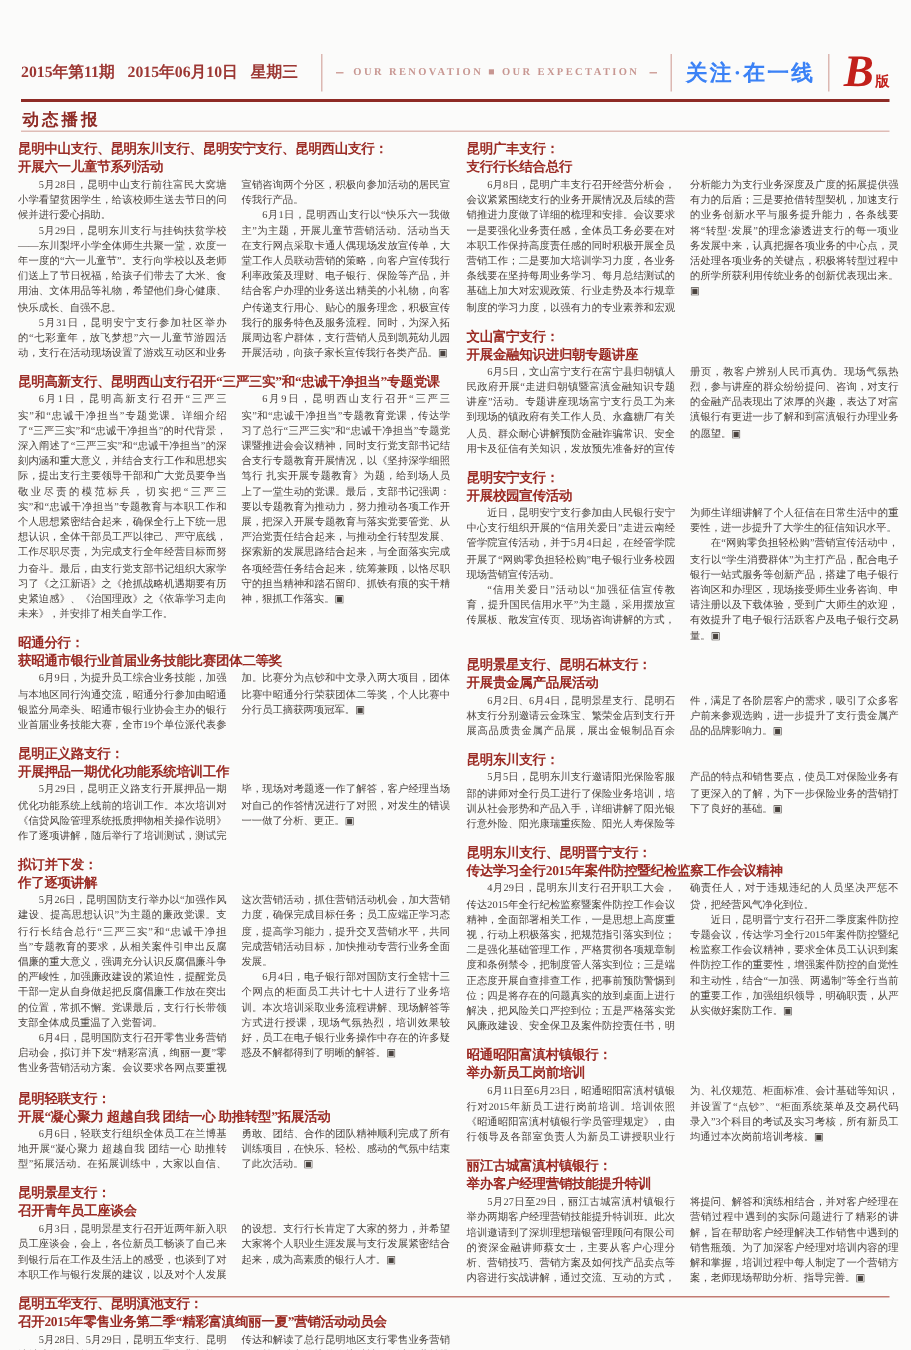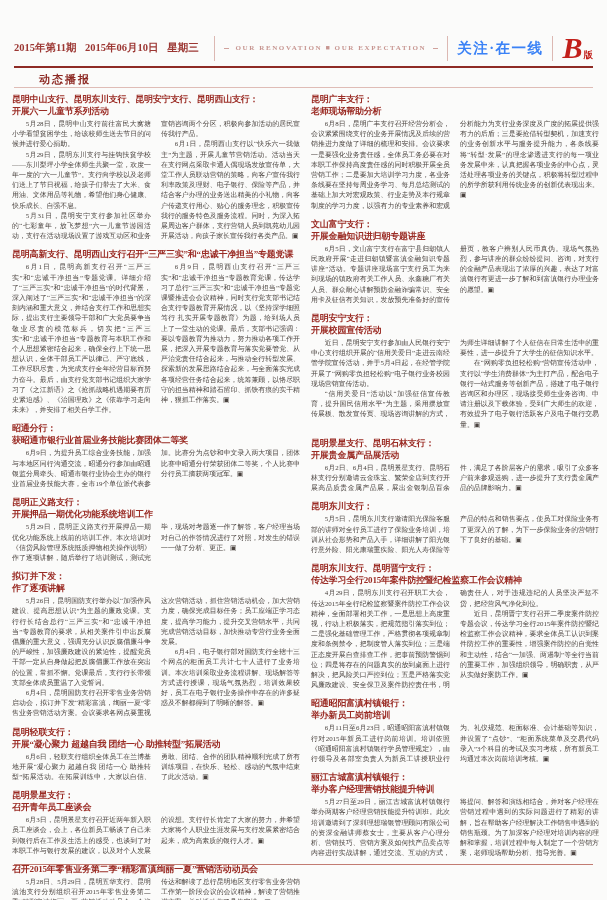--- a/index.html
+++ b/index.html
@@ -14,21 +14,21 @@
   .issue span{margin-right:6px;}
   .vdiv{width:1px;height:25px;background:#dcb8b2;margin:0 9px;flex:none;}
   .motto{flex:1;display:flex;align-items:center;justify-content:center;color:#c79691;font-size:7px;letter-spacing:1.6px;font-weight:bold;white-space:nowrap;overflow:hidden;}
   .dash{height:1px;width:36px;background:#d0a29c;margin:0 7px;flex:none;}
   .focus{color:#3b82f6;font-weight:bold;font-size:14.5px;letter-spacing:1.5px;white-space:nowrap;}
   .edition{display:flex;align-items:baseline;color:#c2201b;white-space:nowrap;}
   .ed-b{font-size:30px;font-weight:bold;font-style:italic;line-height:1;}
   .ed-s{font-size:9.5px;font-weight:bold;margin-left:1px;}
   
   .rule-main{position:absolute;top:66px;left:14px;right:14px;height:2px;background:#8e2b25;}
-  .section-label{position:absolute;top:72px;left:15px;font-size:11px;font-weight:bold;color:#8e2b25;letter-spacing:2px;margin-left:24px;}
+  .section-label{position:absolute;top:72px;left:15px;font-size:11px;font-weight:bold;color:#8e2b25;letter-spacing:2px;}
   .rule-thin{position:absolute;top:87px;left:14px;right:14px;height:1px;background:#dfbcb6;}
   .rule-bottom{position:absolute;top:864px;left:14px;right:14px;height:1px;background:#c27b72;}
   
   .col-left{position:absolute;top:93px;left:12px;width:288px;}
   .col-right{position:absolute;top:93px;left:311px;width:288px;}
   .art{margin-bottom:7px;break-inside:avoid;}
   .t1,.t2{margin:0;color:#9b2c25;font-size:9px;line-height:12px;font-weight:bold;letter-spacing:-0.2px;}
   .t1:empty,.t2:empty{display:none;}
   .body{margin-top:2px;columns:2;column-gap:10px;text-align:justify;}
   .para{margin:0;font-size:6.9px;line-height:10.2px;color:#4a433f;text-indent:2em;}
@@ -111,31 +111,32 @@
       </div>
   </article>
   <article class="art">
     <h3 class="t1">昆明景星支行：</h3>
     <h3 class="t2">召开青年员工座谈会</h3>
     <div class="body">
         <p class="para">6月3日，昆明景星支行召开近两年新入职员工座谈会，会上，各位新员工畅谈了自己来到银行后在工作及生活上的感受，也谈到了对本职工作与银行发展的建议，以及对个人发展的设想。支行行长肯定了大家的努力，并希望大家将个人职业生涯发展与支行发展紧密结合起来，成为高素质的银行人才。▣</p>
       </div>
   </article>
   <article class="art">
+    <h3 class="t1">昆明五华支行、昆明滇池支行：</h3>
     <h3 class="t2">召开2015年零售业务第二季“精彩富滇绚丽一夏”营销活动动员会</h3>
     <div class="body">
         <p class="para">5月28日、5月29日，昆明五华支行、昆明滇池支行分别组织召开2015年零售业务第二季“精彩富滇绚丽一夏”营销活动动员会。会议传达和解读了总行昆明地区支行零售业务营销工作第一阶段会议的会议精神，解读了营销推进方案，并对活动作了具体安排。▣</p>
       </div>
   </article>
 </div>
 
 <div class="col-right">
   <article class="art">
     <h3 class="t1">昆明广丰支行：</h3>
-    <h3 class="t2">老师现场帮助分析</h3>
+    <h3 class="t2">支行行长结合总行</h3>
     <div class="body">
         <p class="para">6月8日，昆明广丰支行召开经营分析会，会议紧紧围绕支行的业务开展情况及后续的营销推进力度做了详细的梳理和安排。会议要求一是要强化业务责任感，全体员工务必要在对本职工作保持高度责任感的同时积极开展全员营销工作；二是要加大培训学习力度，各业务条线要在坚持每周业务学习、每月总结测试的基础上加大对宏观政策、行业走势及本行规章制度的学习力度，以强有力的专业素养和宏观分析能力为支行业务深度及广度的拓展提供强有力的后盾；三是要抢借转型契机，加速支行的业务创新水平与服务提升能力，各条线要将“转型·发展”的理念渗透进支行的每一项业务发展中来，认真把握各项业务的中心点，灵活处理各项业务的关键点，积极将转型过程中的所学所获利用传统业务的创新优表现出来。▣</p>
       </div>
   </article>
   <article class="art">
     <h3 class="t1">文山富宁支行：</h3>
     <h3 class="t2">开展金融知识进归朝专题讲座</h3>
     <div class="body">
         <p class="para">6月5日，文山富宁支行在富宁县归朝镇人民政府开展“走进归朝镇暨富滇金融知识专题讲座”活动。专题讲座现场富宁支行员工为来到现场的镇政府有关工作人员、永鑫糖厂有关人员、群众耐心讲解预防金融诈骗常识、安全用卡及征信有关知识，发放预先准备好的宣传册页，教客户辨别人民币真伪。现场气氛热烈，参与讲座的群众纷纷提问、咨询，对支行的金融产品表现出了浓厚的兴趣，表达了对富滇银行有更进一步了解和到富滇银行办理业务的愿望。▣</p>
       </div>

